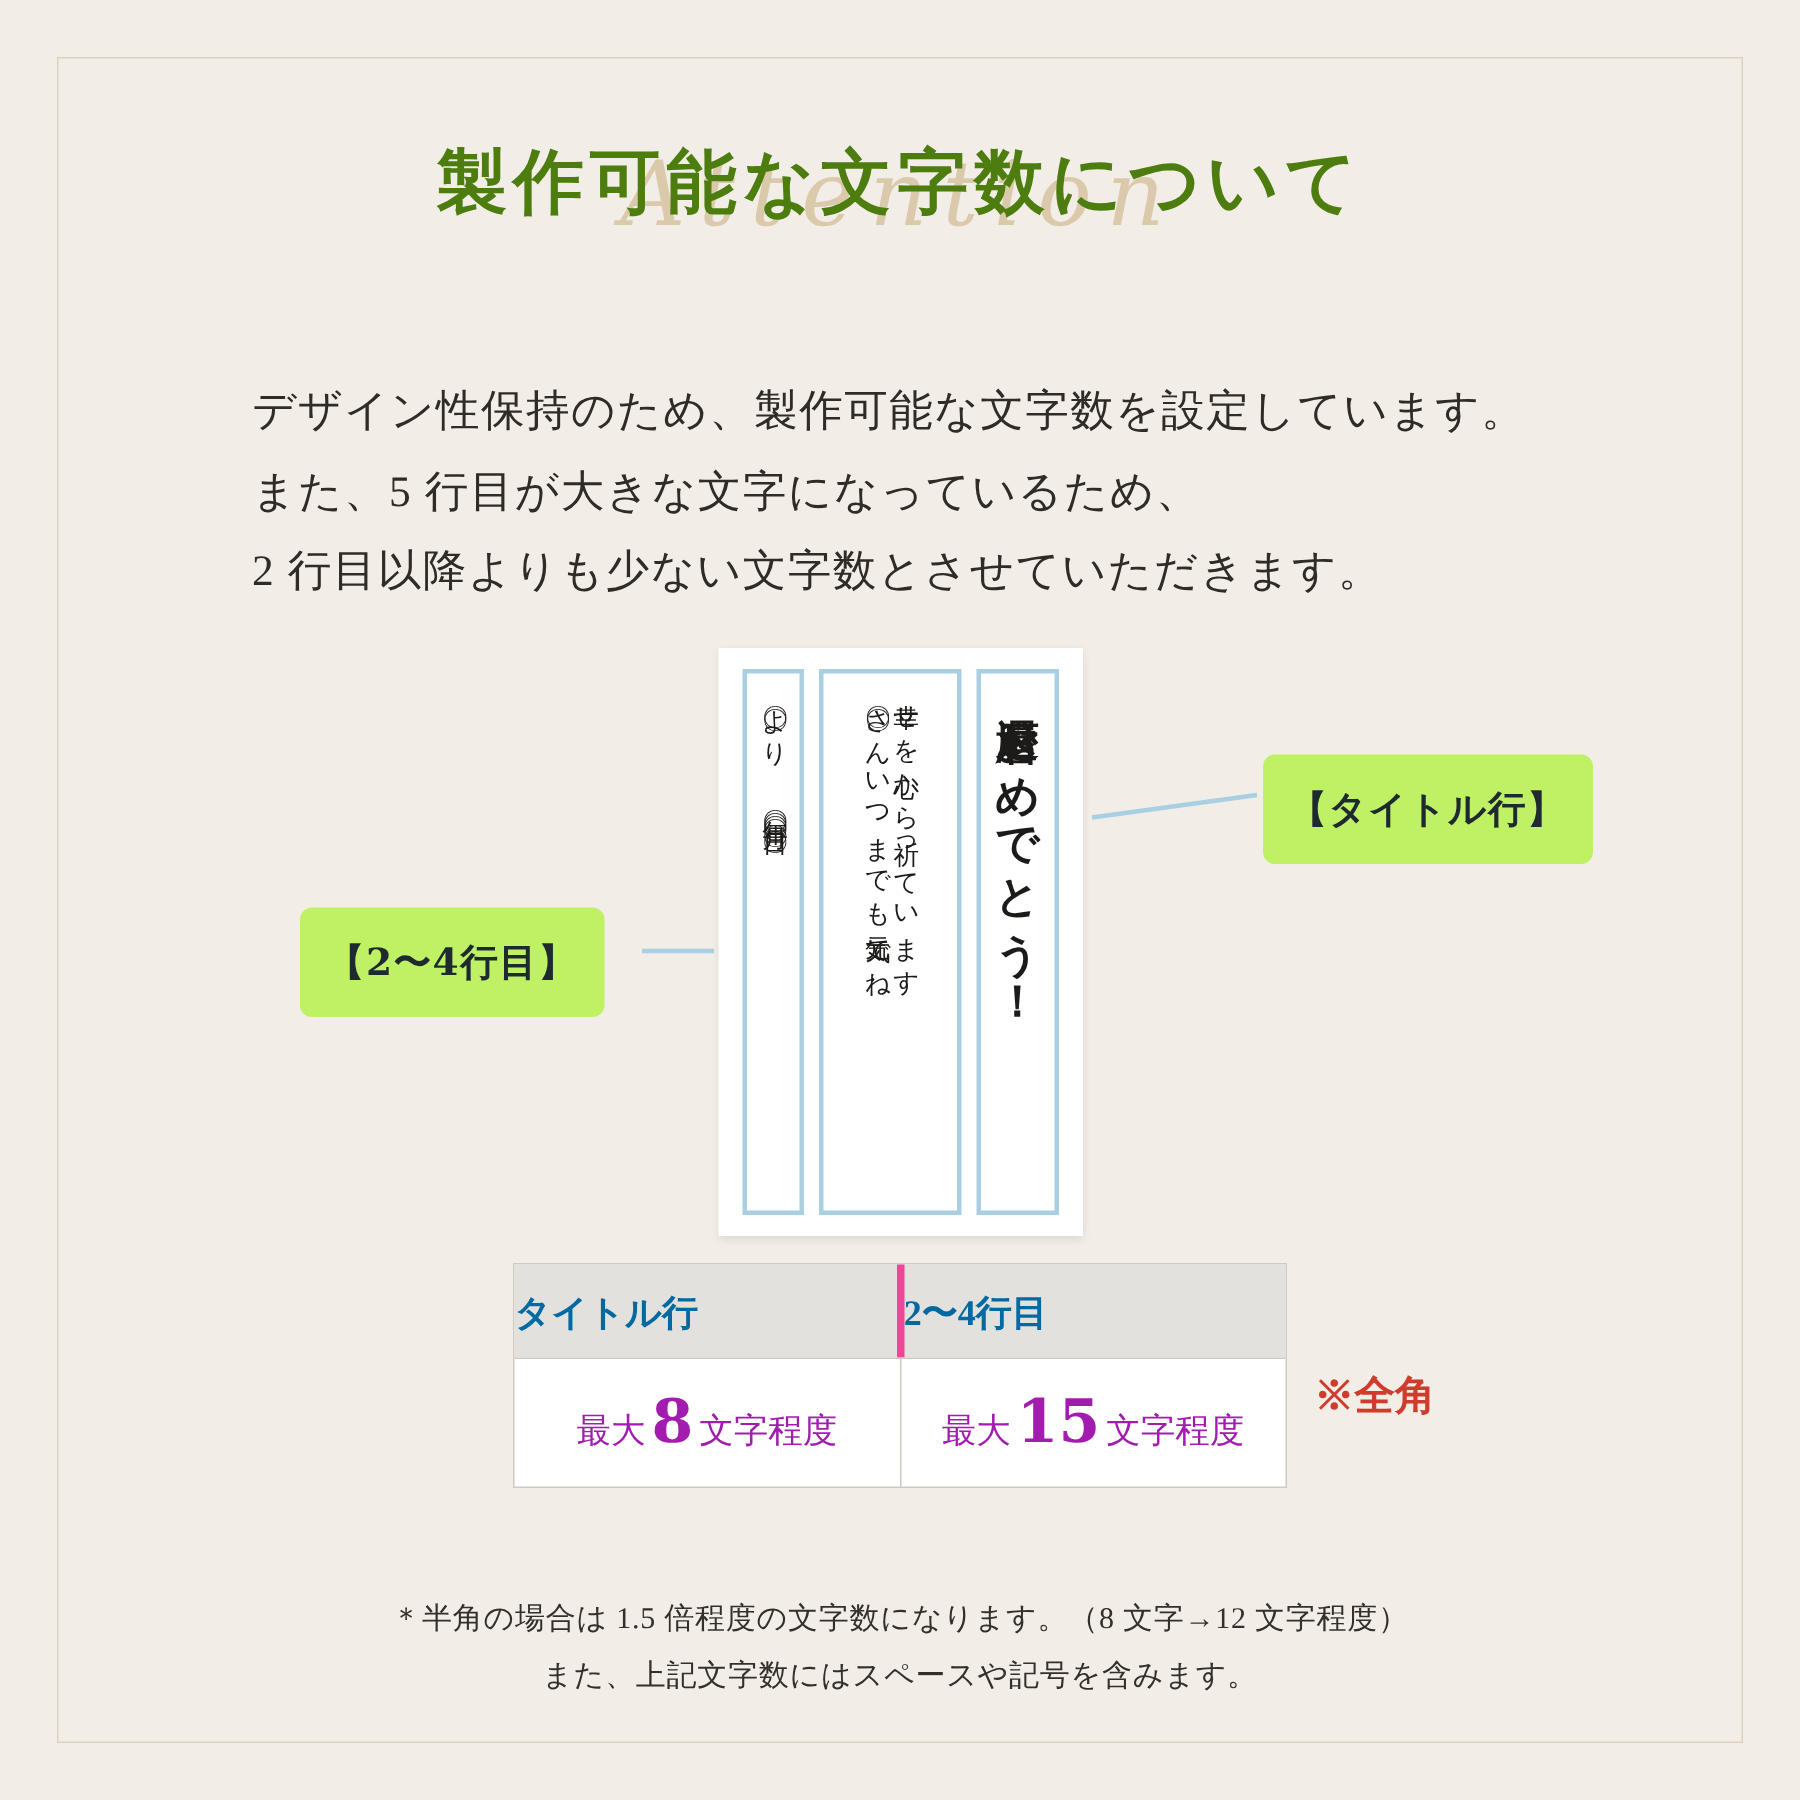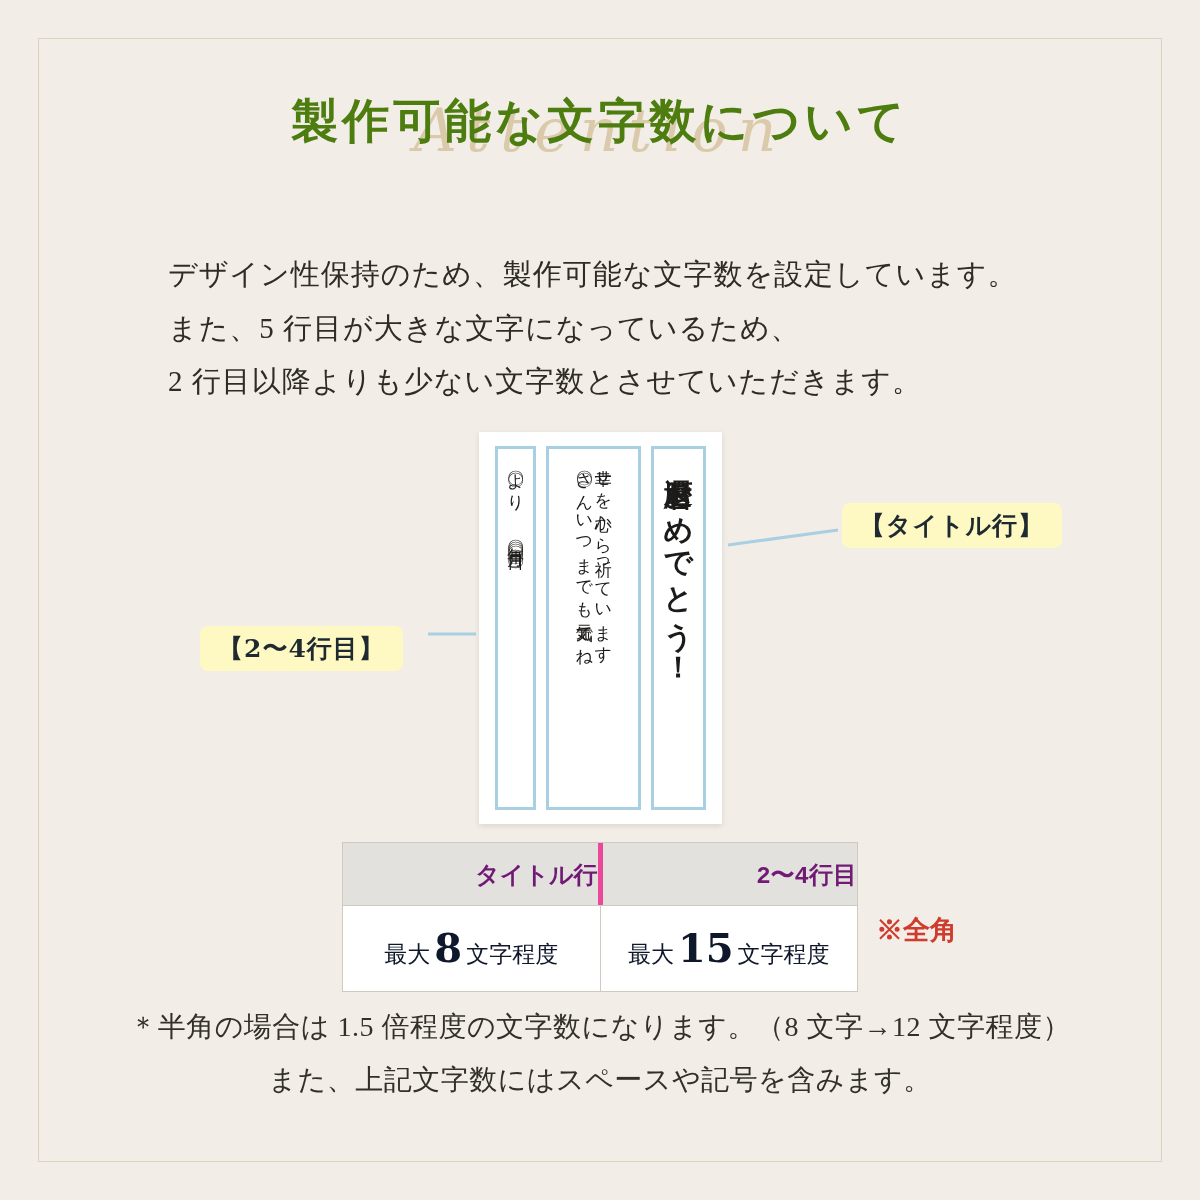--- a/index.html
+++ b/index.html
@@ -119,88 +119,88 @@
 
   .col-body { width: 110px; padding-left: 2px; padding-right: 2px; }
   .col-body .vtext { font-size: 17px; }
 
   .col-sign { width: 46px; }
   .col-sign .vtext { font-size: 17px; }
 
   
   .callout {
     position: absolute;
-    background: #fef9c3;
+    background: #bef264;
     color: #1e2a30;
     font-weight: 700;
     font-size: 25px;
     letter-spacing: 1px;
-    padding: 6px 18px;
+    padding: 20px 18px;
     border-radius: 8px;
     font-family: "DejaVu Serif", serif;
     white-space: nowrap;
   }
   .callout-title { right: 138px; top: 503px; }
-  .callout-lines { left: 200px; top: 626px; }
+  .callout-lines { left: 200px; top: 605px; }
 
   .leader { position: absolute; }
 
   
   .table {
     position: absolute;
     left: 342px;
     top: 842px;
     width: 516px;
     border: 1px solid #cfc9c0;
     box-sizing: border-box;
     background: #fff;
   }
   .trow { display: flex; }
   .th {
     flex: 1;
     background: #e3e1dd;
-    text-align: right;
+    text-align: left;
     font-size: 24px;
     font-weight: 700;
     padding: 16px 0 14px;
-    color: #701a75;
-    font-family: Liberation Mono, monospace;
+    color: #0369a1;
+    font-family: Liberation Serif, serif;
   }
   .th + .th { border-left: 5px solid #ec4899; }
   .td {
     flex: 1;
     text-align: center;
     padding: 18px 0 20px;
     font-size: 23px;
-    color: #0f172a;
+    color: #a21caf;
     border-top: 1px solid #cfc9c0;
     font-family: "DejaVu Serif", serif;
     white-space: nowrap;
   }
   .td + .td { border-left: 1px solid #cfc9c0; }
   .big { font-size: 40px; font-weight: 700; padding: 0 4px; }
 
   .zenkaku {
     position: absolute;
     left: 876px;
     top: 912px;
     color: #cf3b2c;
     font-weight: 700;
     font-size: 27px;
     font-family: "DejaVu Serif", serif;
   }
 
   
   .notes {
     position: absolute;
-    top: 1000px;
+    top: 1060px;
     left: 0;
     width: 100%;
     text-align: center;
-    font-size: 28px;
+    font-size: 20px;
     line-height: 1.9;
     color: #33302c;
     letter-spacing: .5px;
   }
   .notes div { white-space: nowrap; }
 </style>
 </head>
 <body>
 
 <div class="page">

